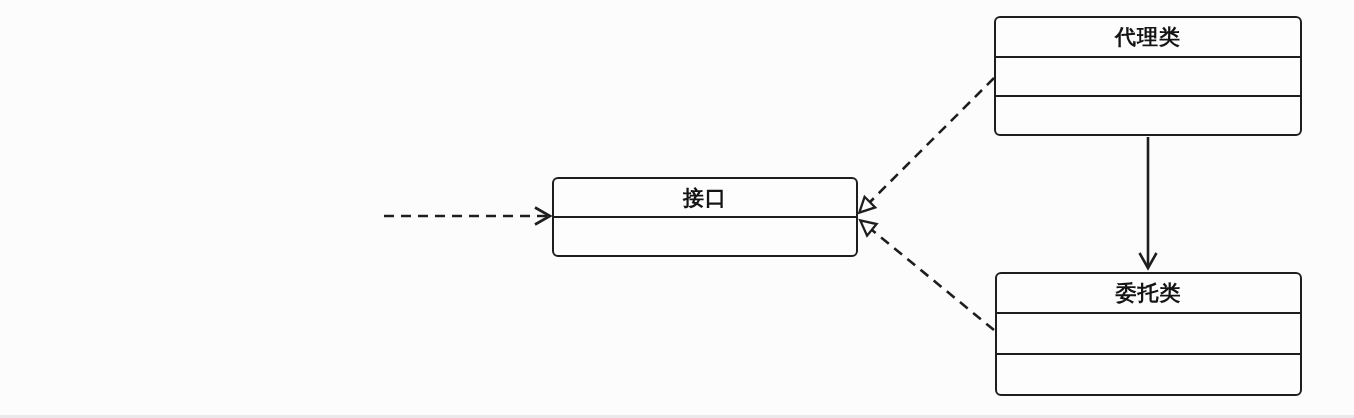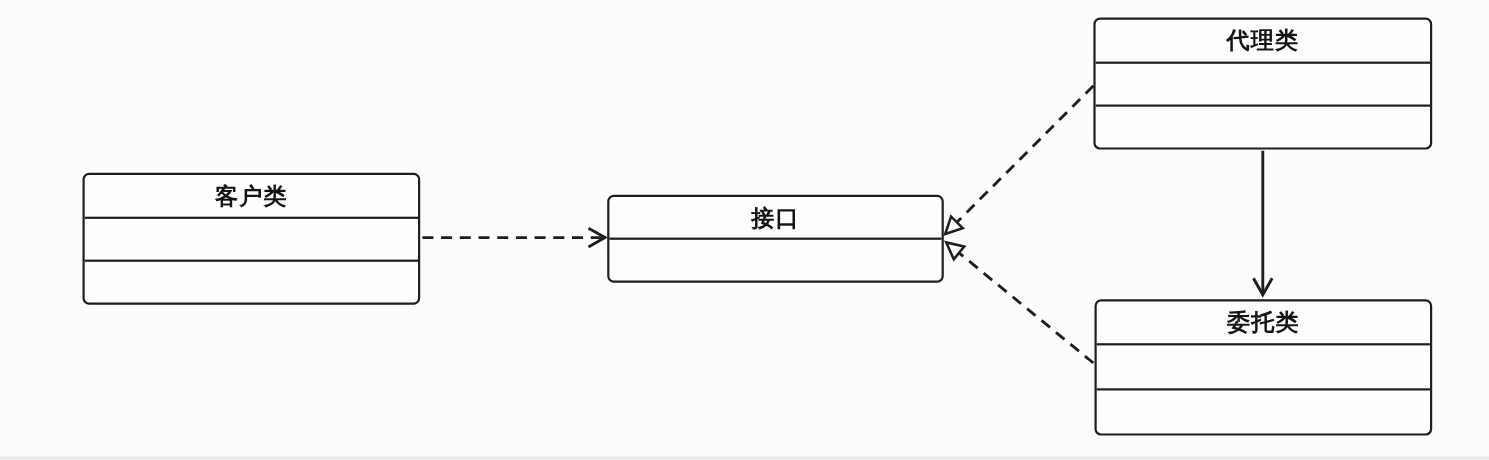--- a/index.html
+++ b/index.html
@@ -70,25 +70,20 @@
 
     <path d="M 384 216 L 549 216" fill="none" stroke="#1e1e1e" stroke-width="2.6" stroke-dasharray="10 7" marker-end="url(#openV)"></path>
 
     <path d="M 994 78 L 860 212" fill="none" stroke="#1e1e1e" stroke-width="2.6" stroke-dasharray="10 7" marker-end="url(#hollowTri)"></path>
 
     <path d="M 994 330 L 861 221" fill="none" stroke="#1e1e1e" stroke-width="2.6" stroke-dasharray="10 7" marker-end="url(#hollowTri)"></path>
 
     <path d="M 1148 137 L 1148 267" fill="none" stroke="#1e1e1e" stroke-width="2.6" marker-end="url(#openV)"></path>
   </svg>
 
-  <div class="uml-class three-rows" style="left:75px; top:157px; width:307px; height:120px;">
-    <div class="uml-title">客户类</div>
-    <div class="uml-compartment"></div>
-    <div class="uml-compartment"></div>
-  </div>
 
   <div class="uml-class two-rows" style="left:552px; top:177px; width:306px; height:80px;">
     <div class="uml-title">接口</div>
     <div class="uml-compartment"></div>
   </div>
 
   <div class="uml-class three-rows" style="left:994px; top:16px; width:308px; height:120px;">
     <div class="uml-title">代理类</div>
     <div class="uml-compartment"></div>
     <div class="uml-compartment"></div>

